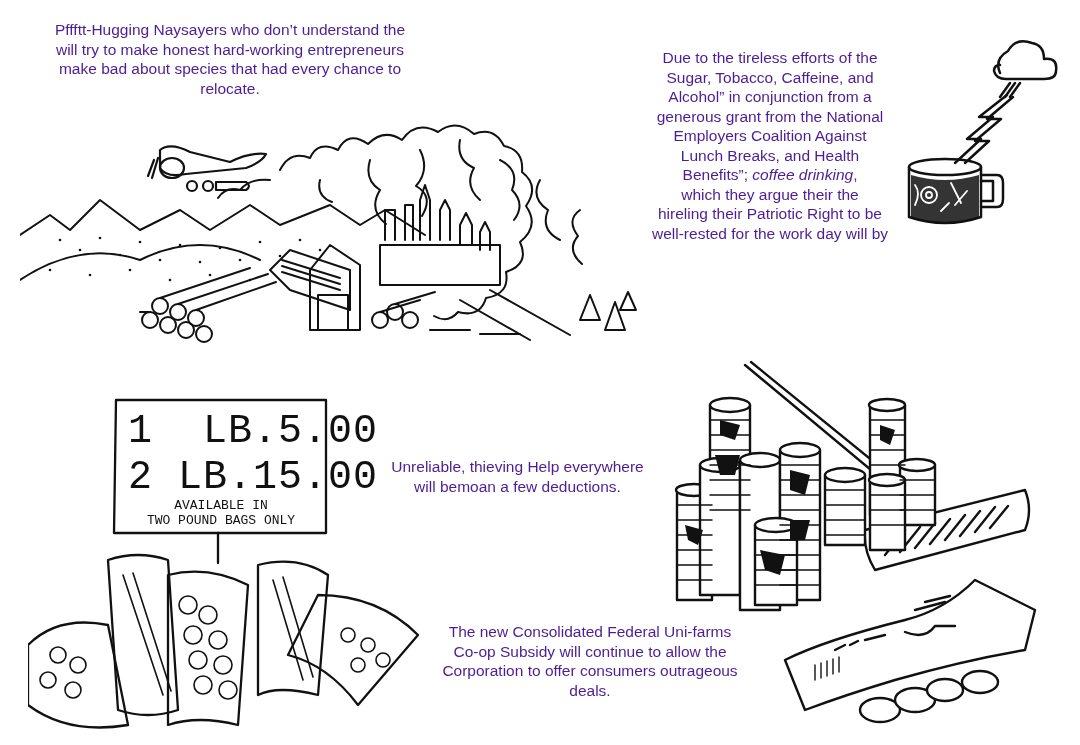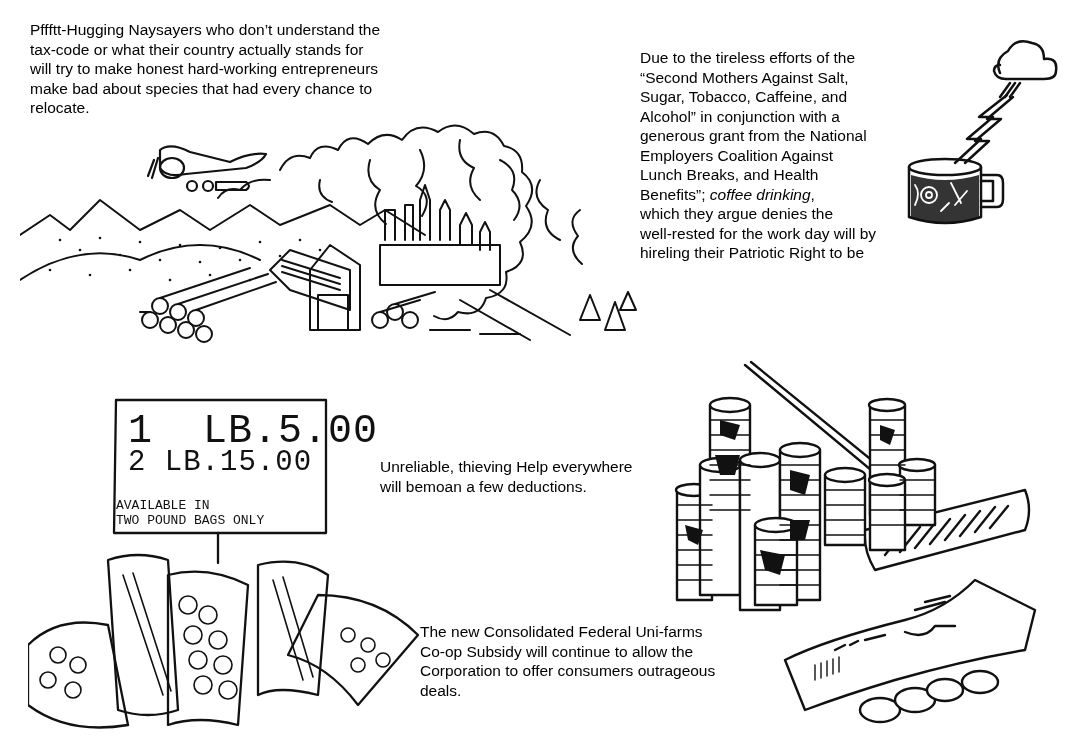--- a/index.html
+++ b/index.html
@@ -1,46 +1,44 @@
 <!DOCTYPE html>
 <html><head>
 <meta charset="utf-8">
 <style>
   html, body { margin:0; padding:0; background:#ffffff; }
   body { width:1080px; height:745px; position:relative; overflow:hidden;
          font-family:"Liberation Sans", sans-serif; color:#111; }
-  .caption { position:absolute; text-align:left; font-size:15.5px; line-height:19.5px; color:#000000; }
+  .caption { position:absolute; text-align:center; font-size:15.5px; line-height:19.5px; color:#4c1d95; }
   .caption em { }
   .art { position:absolute; }
   svg { display:block; }
   .sign-text { font-family:Liberation Mono, monospace; }
 </style>
 </head>
 <body>
 
 <div class="caption" style="left:30px; top:20px; width:400px;">
   <div>Pffftt-Hugging Naysayers who don’t understand the</div>
-  <div>tax-code or what their country actually stands for</div>
   <div>will try to make honest hard-working entrepreneurs</div>
   <div>make bad about species that had every chance to</div>
   <div>relocate.</div>
 </div>
 
 <div class="caption" style="left:640px; top:48px; width:260px;">
   <div>Due to the tireless efforts of the</div>
-  <div>“Second Mothers Against Salt,</div>
   <div>Sugar, Tobacco, Caffeine, and</div>
-  <div>Alcohol” in conjunction with a</div>
+  <div>Alcohol” in conjunction from a</div>
   <div>generous grant from the National</div>
   <div>Employers Coalition Against</div>
   <div>Lunch Breaks, and Health</div>
   <div><span>Benefits”; </span><em>coffee drinking</em><span>,</span></div>
-  <div>which they argue denies the</div>
+  <div>which they argue their the</div>
+  <div>hireling their Patriotic Right to be</div>
   <div>well-rested for the work day will by</div>
-  <div>hireling their Patriotic Right to be</div>
 </div>
 
 <div class="caption" style="left:380px; top:457px; width:275px;">
   <div>Unreliable, thieving Help everywhere</div>
   <div>will bemoan a few deductions.</div>
 </div>
 
 <div class="caption" style="left:420px; top:622px; width:340px;">
   <div>The new Consolidated Federal Uni-farms</div>
   <div>Co-op Subsidy will continue to allow the</div>
@@ -185,24 +183,24 @@
           <circle cx="340" cy="250" r="7"></circle>
           <circle cx="330" cy="270" r="7"></circle>
           <circle cx="355" cy="265" r="7"></circle>
       </g>
     </g>
   </svg>
   <div style="position:absolute; left:88px; top:5px; width:210px; height:133px;">
     <div class="sign-text" style="position:absolute; left:12px; top:10px; font-size:40px; letter-spacing:1px; line-height:44px;">
       <span>1</span>&nbsp;&nbsp;<span>LB.</span><span>5.00</span>
     </div>
-    <div class="sign-text" style="position:absolute; left:12px; top:41px; font-size:29px; letter-spacing:1px; line-height:44px;">
+    <div class="sign-text" style="position:absolute; left:12px; top:56px; font-size:40px; letter-spacing:1px; line-height:44px;">
       <span>2</span>&nbsp;<span>LB.</span><span>15.00</span>
     </div>
-    <div class="sign-text" style="position:absolute; left:0; top:98px; width:210px; font-size:13px; line-height:15px;">
+    <div class="sign-text" style="position:absolute; left:0; top:98px; width:210px; text-align:center; font-size:13px; line-height:15px;">
       <div>AVAILABLE IN</div>
       <div>TWO POUND BAGS ONLY</div>
     </div>
   </div>
 </div>
 
 <div class="art" style="left:665px; top:360px; width:390px; height:375px;">
   <svg width="390" height="375" viewBox="0 0 390 375" fill="none" stroke="#111" stroke-width="2.4" stroke-linecap="round" stroke-linejoin="round">
     <g>
       <path d="M80 5 l180 150 M86 2 l182 148"></path>

